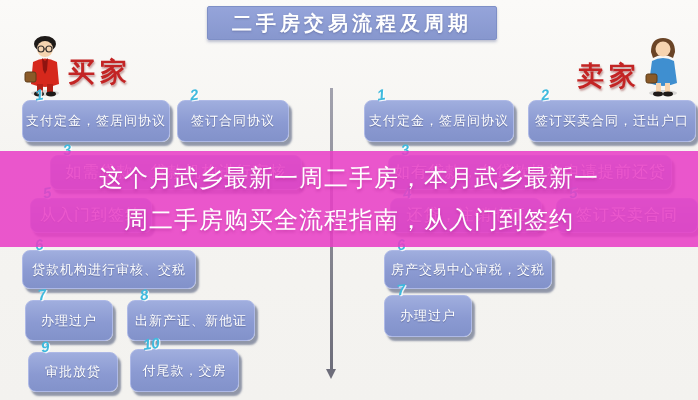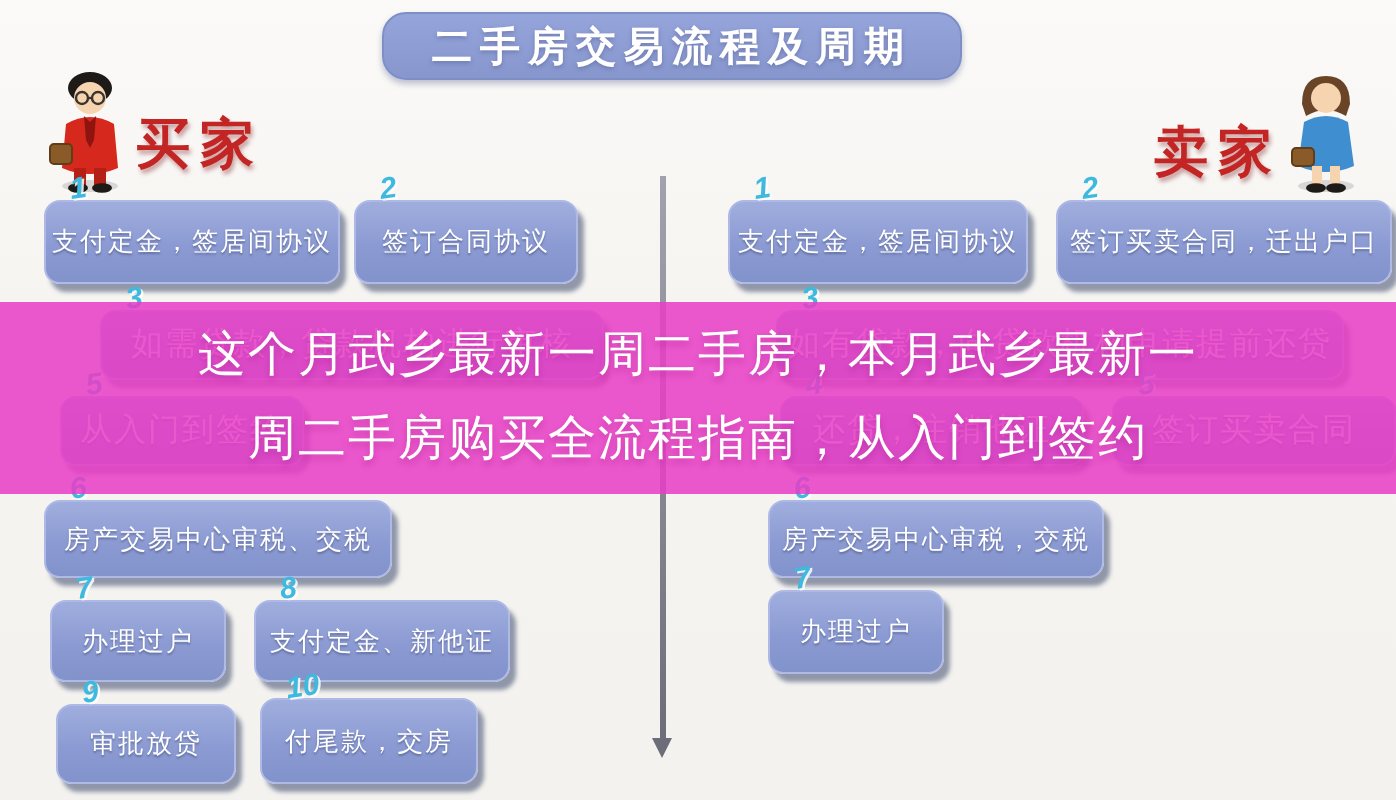--- a/index.html
+++ b/index.html
@@ -3,23 +3,23 @@
 <meta charset="utf-8">
 <style>
   html,body{margin:0;padding:0;}
   body{font-family:"Liberation Sans", sans-serif;}
   #stage{
     position:relative;width:698px;height:400px;overflow:hidden;
     background:linear-gradient(180deg,#fbfaf8 0%,#f5f4f1 40%,#f3f2ef 100%);
   }
   
   .title-banner{
-    position:absolute;left:191px;top:6px;width:288px;height:32px;
+    position:absolute;left:207px;top:6px;width:288px;height:32px;
     background:linear-gradient(180deg,#95a4da 0%,#8797ce 100%);
-    border:1px solid #7e8fc6;border-radius:12px;
+    border:1px solid #7e8fc6;border-radius:2px;
     box-shadow:0 2px 3px rgba(110,120,160,.45);
     display:flex;align-items:center;justify-content:center;
     color:#ffffff;font-size:20px;font-weight:bold;letter-spacing:4px;
     text-shadow:0 1px 2px rgba(90,100,150,.6);
     z-index:2;
   }
   
   .party-label{
     position:absolute;font-size:27px;font-weight:900;color:#c32424;
     letter-spacing:5px;text-shadow:1px 2px 2px rgba(140,50,50,.45);z-index:2;
@@ -128,29 +128,29 @@
     <div class="flow-box occluded" style="left: 50px; top: 155px; width: 250px; height: 33px;">
       <span class="step-num">3</span>
       <span class="step-label">如需贷款，贷款机构进行审核</span>
     </div>
     <div class="flow-box occluded" style="left: 30px; top: 198px; width: 120px; height: 33px;">
       <span class="step-num">5</span>
       <span class="step-label">从入门到签约</span>
     </div>
     <div class="flow-box" style="left: 22px; top: 250px; width: 172px; height: 37px;">
       <span class="step-num">6</span>
-      <span class="step-label">房产交易中心审税、交税</span>
+      <span class="step-label">贷款机构进行审核、交税</span>
     </div>
     <div class="flow-box" style="left: 25px; top: 300px; width: 86px; height: 39px;">
       <span class="step-num">7</span>
       <span class="step-label">办理过户</span>
     </div>
     <div class="flow-box" style="left: 127px; top: 300px; width: 126px; height: 39px;">
       <span class="step-num">8</span>
-      <span class="step-label">支付定金、新他证</span>
+      <span class="step-label">出新产证、新他证</span>
     </div>
     <div class="flow-box" style="left: 28px; top: 352px; width: 88px; height: 38px;">
       <span class="step-num">9</span>
       <span class="step-label">审批放贷</span>
     </div>
     <div class="flow-box" style="left: 130px; top: 349px; width: 107px; height: 41px;">
       <span class="step-num">10</span>
       <span class="step-label">付尾款，交房</span>
     </div>
     <div class="flow-box" style="left: 364px; top: 100px; width: 148px; height: 40px;">

